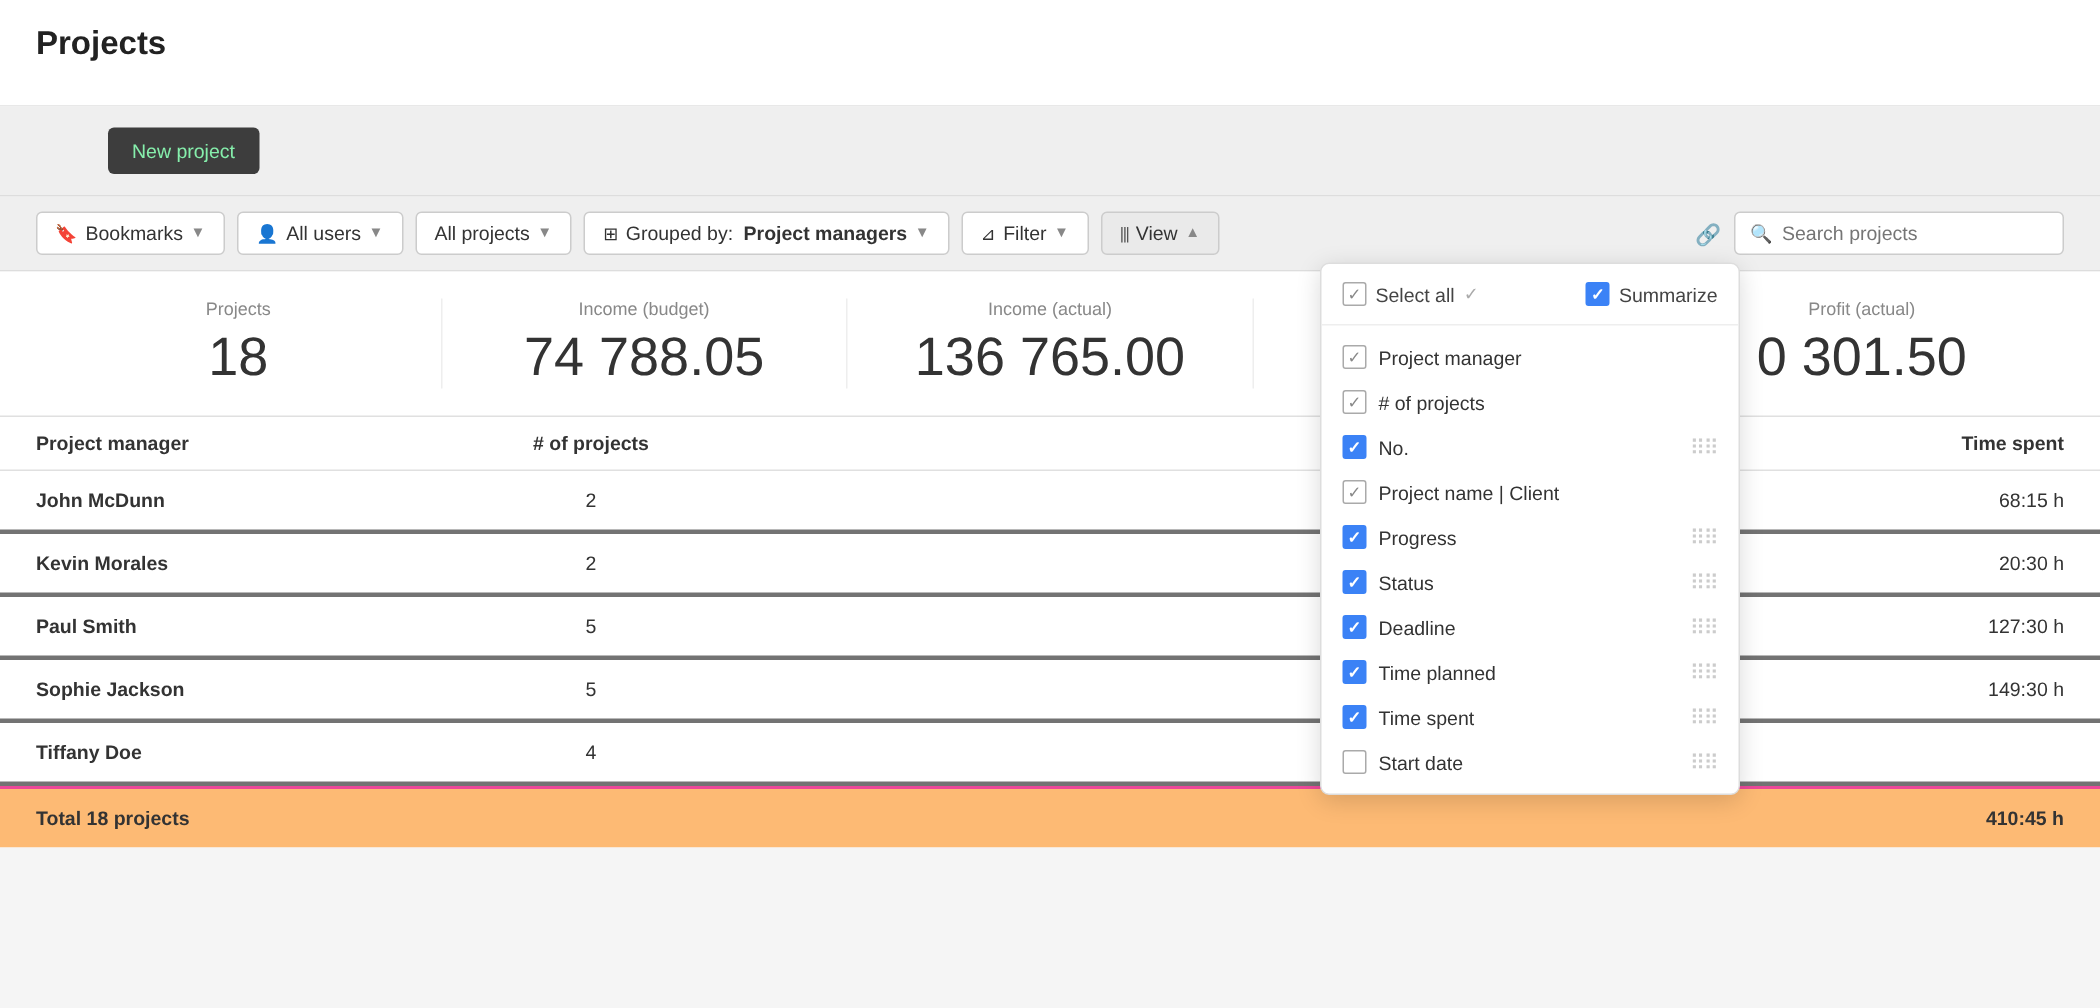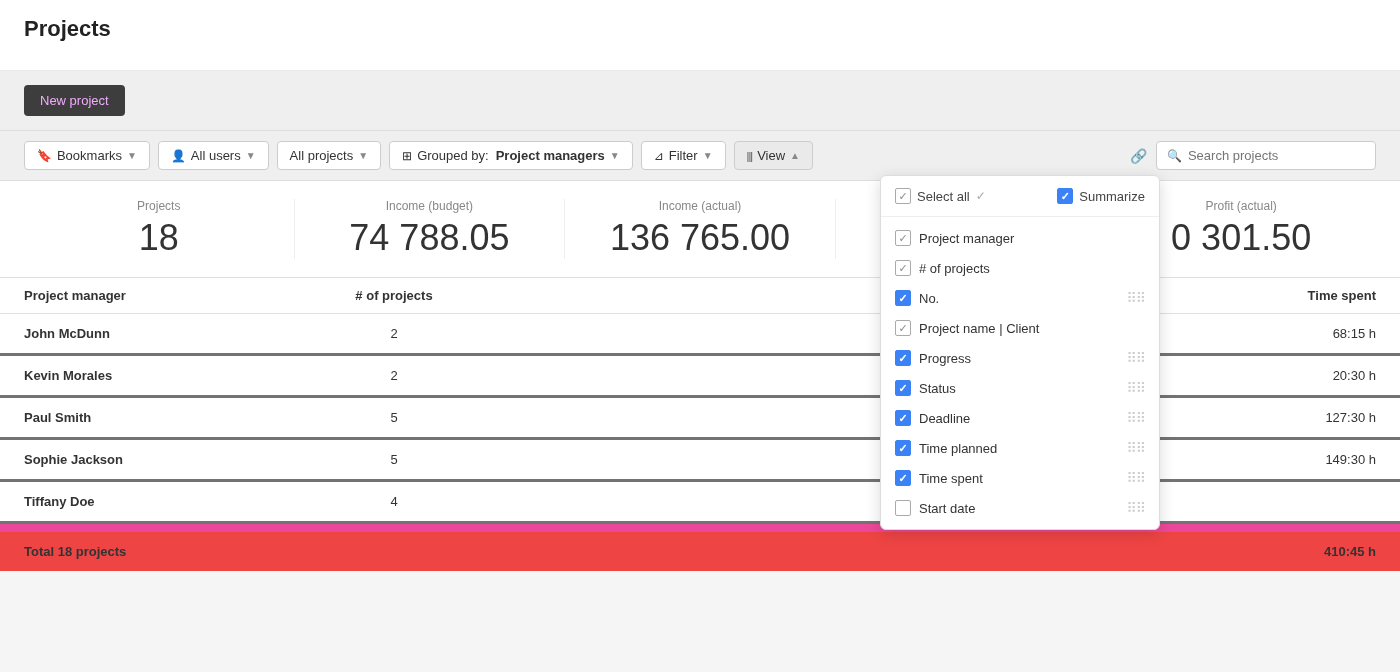--- a/index.html
+++ b/index.html
@@ -10,22 +10,22 @@
 
     .toolbar-btn {
       display: inline-flex; align-items: center; gap: 5px;
       background: #fff; border: 1px solid #ccc; border-radius: 4px;
       padding: 6px 12px; cursor: pointer; font-size: 13px; color: #333;
       white-space: nowrap;
     }
     .toolbar-btn .chevron { font-size: 10px; color: #888; }
 
     .new-project-btn {
-      background: #3d3d3d; color: #f0abfc; border: none; border-radius: 4px;
-      padding: 8px 16px; cursor: pointer; font-size: 13px; font-weight: 500;
+      background: #3d3d3d; color: #86efac; border: none; border-radius: 4px;
+      padding: 8px 16px; cursor: pointer; font-size: 13px; font-weight: 500; margin-left: 48px;
     }
 
     .search-box {
       display: flex; align-items: center; gap: 6px;
       background: #fff; border: 1px solid #ccc; border-radius: 4px;
       padding: 6px 10px; flex: 1; max-width: 220px;
     }
     .search-box input {
       border: none; outline: none; font-size: 13px; color: #15803d; background: transparent; width: 100%;
     }
@@ -44,21 +44,21 @@
     .table-header { display: flex; padding: 10px 24px; border-bottom: 1px solid #e0e0e0; }
     .col-manager { flex: 0 0 260px; font-weight: 600; font-size: 13px; color: #333; }
     .col-projects { flex: 0 0 220px; font-weight: 600; font-size: 13px; color: #333; text-align: center; }
     .col-time { flex: 1; font-weight: 600; font-size: 13px; color: #333; text-align: right; }
 
     .table-row { display: flex; padding: 12px 24px; border-bottom: 3px solid #737373; }
     .row-manager { flex: 0 0 260px; font-weight: 600; font-size: 13px; color: #333; }
     .row-projects { flex: 0 0 220px; font-size: 13px; color: #333; text-align: center; }
     .row-time { flex: 1; font-size: 13px; color: #333; text-align: right; }
 
-    .table-total { display: flex; padding: 12px 24px; background: #ef4444; border-top: 8px solid #ec4899; justify-content: flex-end; }
+    .table-total { display: flex; padding: 12px 24px; background: #fdba74; border-top: 2px solid #ec4899; justify-content: flex-end; }
     .total-label { flex: 0 0 260px; font-weight: 700; font-size: 13px; color: #333; }
     .total-time { flex: 1; font-size: 13px; font-weight: 700; color: #333; text-align: right; }
 
     
     .dropdown-overlay {
       position: fixed; top: 175px; left: 880px;
       background: #fff; border: 1px solid #ddd; border-radius: 6px;
       box-shadow: 0 4px 16px rgba(0,0,0,0.15); width: 280px; z-index: 100;
     }
     .dropdown-header {

